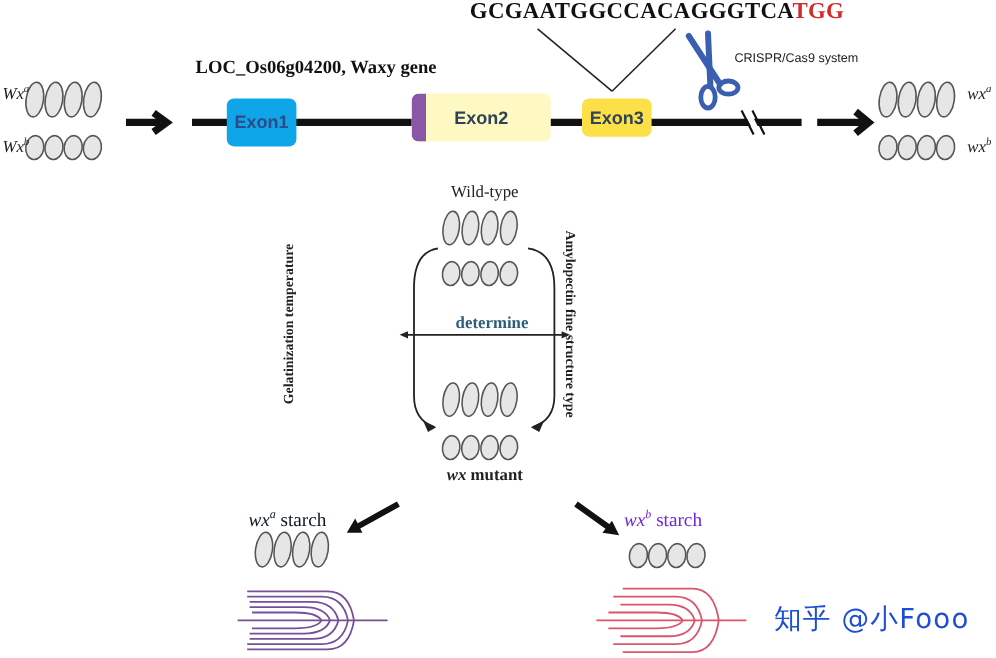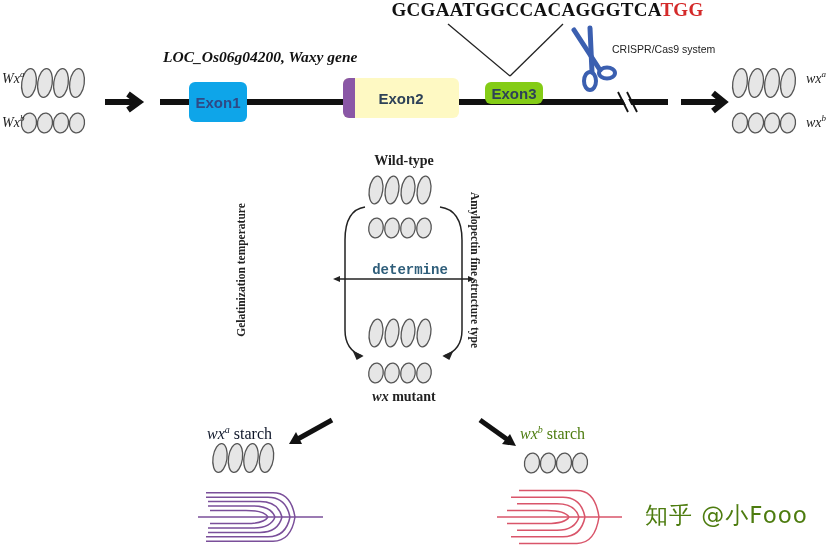--- a/index.html
+++ b/index.html
@@ -2,42 +2,42 @@
 <html><head>
 <meta charset="utf-8">
 <style>
   html, body { margin:0; padding:0; background:#ffffff; }
   body { width:830px; height:548px; position:relative; overflow:hidden; font-family:"Liberation Serif", serif; }
   .abs { position:absolute; }
   .serif { font-family:"Liberation Serif", serif; }
   .sans { font-family:Liberation Sans, sans-serif; }
   #seq { left:0; width:1095px; top:-1px; text-align:center; font-weight:bold; font-size:19px; letter-spacing:0.3px; color:#111; }
   #seq .pam { color:#d42a2a; }
-  #gene-title { left:163px; top:48px; font-style:italic; font-weight:bold; font-size:15.5px; color:#111; }
+  #gene-title { left:163px; top:48px; font-weight:bold; font-size:15.5px; color:#111; }
   #crispr-label { left:612px; top:43px; font-size:10.5px; color:#222; }
   .exon { position:absolute; border-radius:6px; display:flex; align-items:center; justify-content:center; font-family:"Liberation Sans", sans-serif; font-weight:bold; font-size:15px; color:#2e4258; }
   #exon1 { left:189px; top:82px; width:58px; height:40px; background:#0ea5e9; color:#2f4a86; }
   #exon2 { left:343px; top:78px; width:116px; height:40px; background:#fef9c3; overflow:hidden; }
   #exon2::before { content:""; position:absolute; left:0; top:0; bottom:0; width:12px; background:#8a57a6; }
   #exon2 span { position:relative; }
-  #exon3 { left:485px; top:82px; width:58px; height:22px; background:#84cc16; }
+  #exon3 { left:485px; top:82px; width:58px; height:32px; background:#fde047; }
   .geno { font-style:italic; font-size:14px; color:#222; }
   .geno sup { font-size:9px; }
-  #wt-label { left:0; width:830px; top:153px; text-align:center; font-weight:bold; font-size:14px; color:#222; }
+  #wt-label { left:0; width:830px; top:153px; text-align:center; font-weight:normal; font-size:14px; color:#222; }
   #wt-label span { position:relative; left:-11px; }
   #mut-label { left:0; width:830px; top:389px; text-align:center; font-weight:bold; font-size:14px; color:#222; }
   #mut-label span { position:relative; left:-11px; }
   #mut-label i { font-weight:bold; }
-  #determine { left:330px; top:262px; width:160px; text-align:center; font-family:Liberation Mono, monospace; font-weight:bold; font-size:14px; color:#2f5e7a; }
+  #determine { left:330px; top:262px; width:160px; text-align:center; font-family:Liberation Serif, serif; font-weight:bold; font-size:14px; color:#2f5e7a; }
   .vert { position:absolute; font-weight:bold; font-size:11.5px; color:#222; white-space:nowrap; }
   #gel-label { left:241px; top:270px; transform:translate(-50%,-50%) rotate(-90deg); }
   #amy-label { left:475px; top:270px; transform:translate(-50%,-50%) rotate(90deg); }
   #wxa-starch { left:207px; top:424px; font-size:16px; color:#0f172a; }
-  #wxb-starch { left:520px; top:424px; font-size:16px; color:#4d7c0f; }
-  #watermark { left:645px; top:500px; font-family:"DejaVu Sans", sans-serif; font-size:23px; color:#4d7c0f; letter-spacing:1px; }
+  #wxb-starch { left:520px; top:424px; font-size:16px; color:#6d28d9; }
+  #watermark { left:645px; top:500px; font-family:"DejaVu Sans", sans-serif; font-size:23px; color:#1d4ed8; letter-spacing:1px; }
 </style>
 </head>
 <body>
 
 <div id="seq" class="abs serif"><span>GCGAATGGCCACAGGGTCA</span><span class="pam">TGG</span></div>
 
 <div id="gene-title" class="abs serif">LOC_Os06g04200, Waxy gene</div>
 <div id="crispr-label" class="abs sans">CRISPR/Cas9 system</div>
 
 <svg class="abs" style="left:0;top:0" width="830" height="548">

